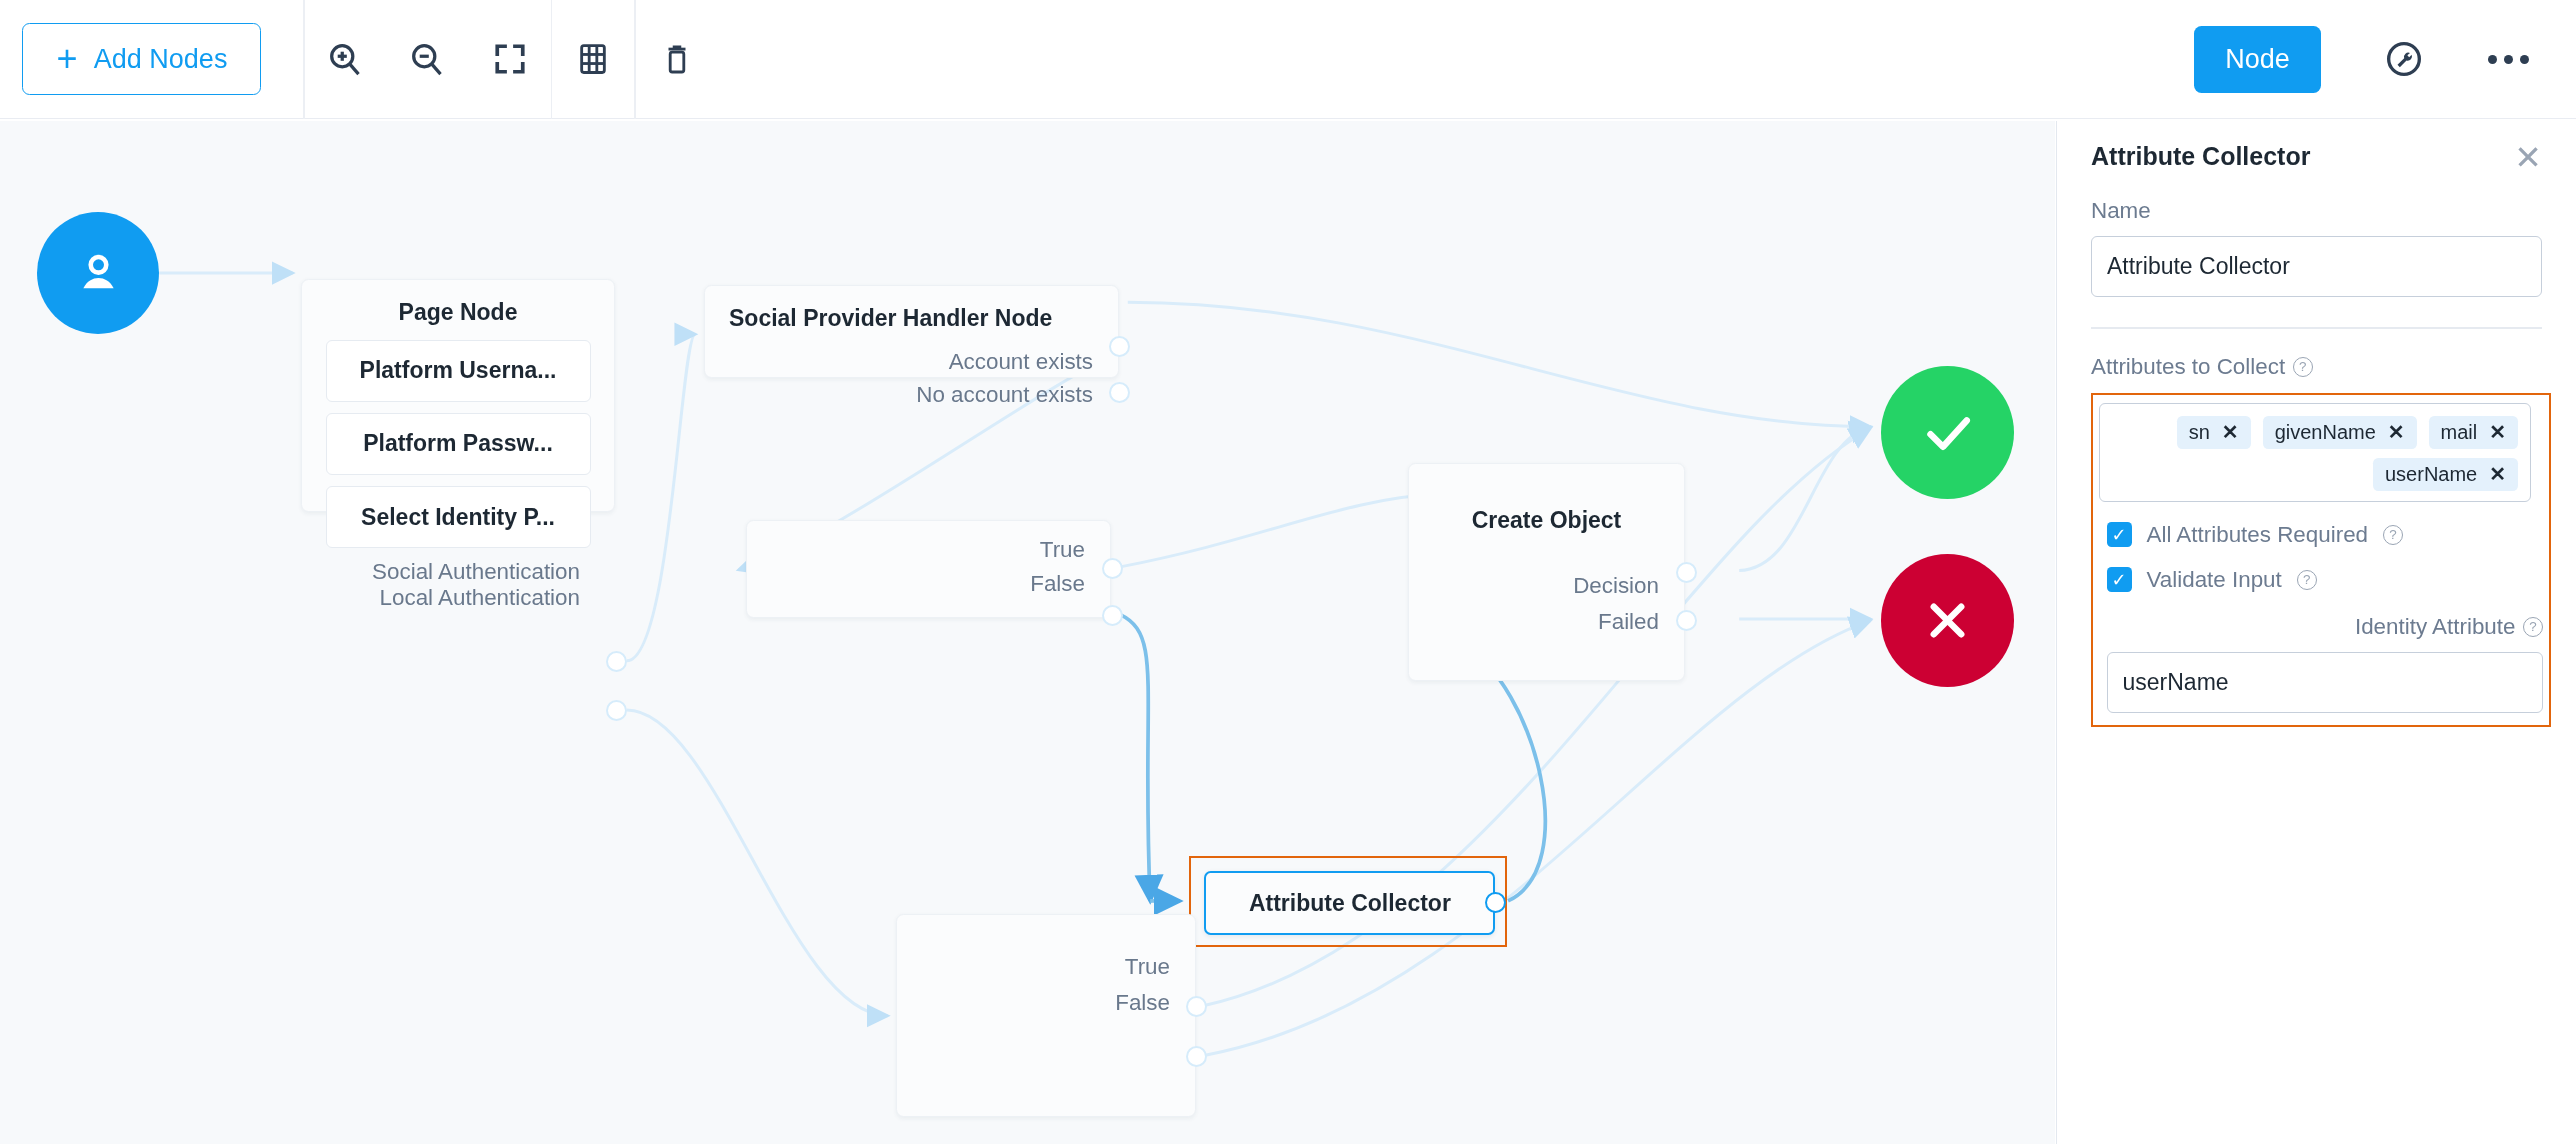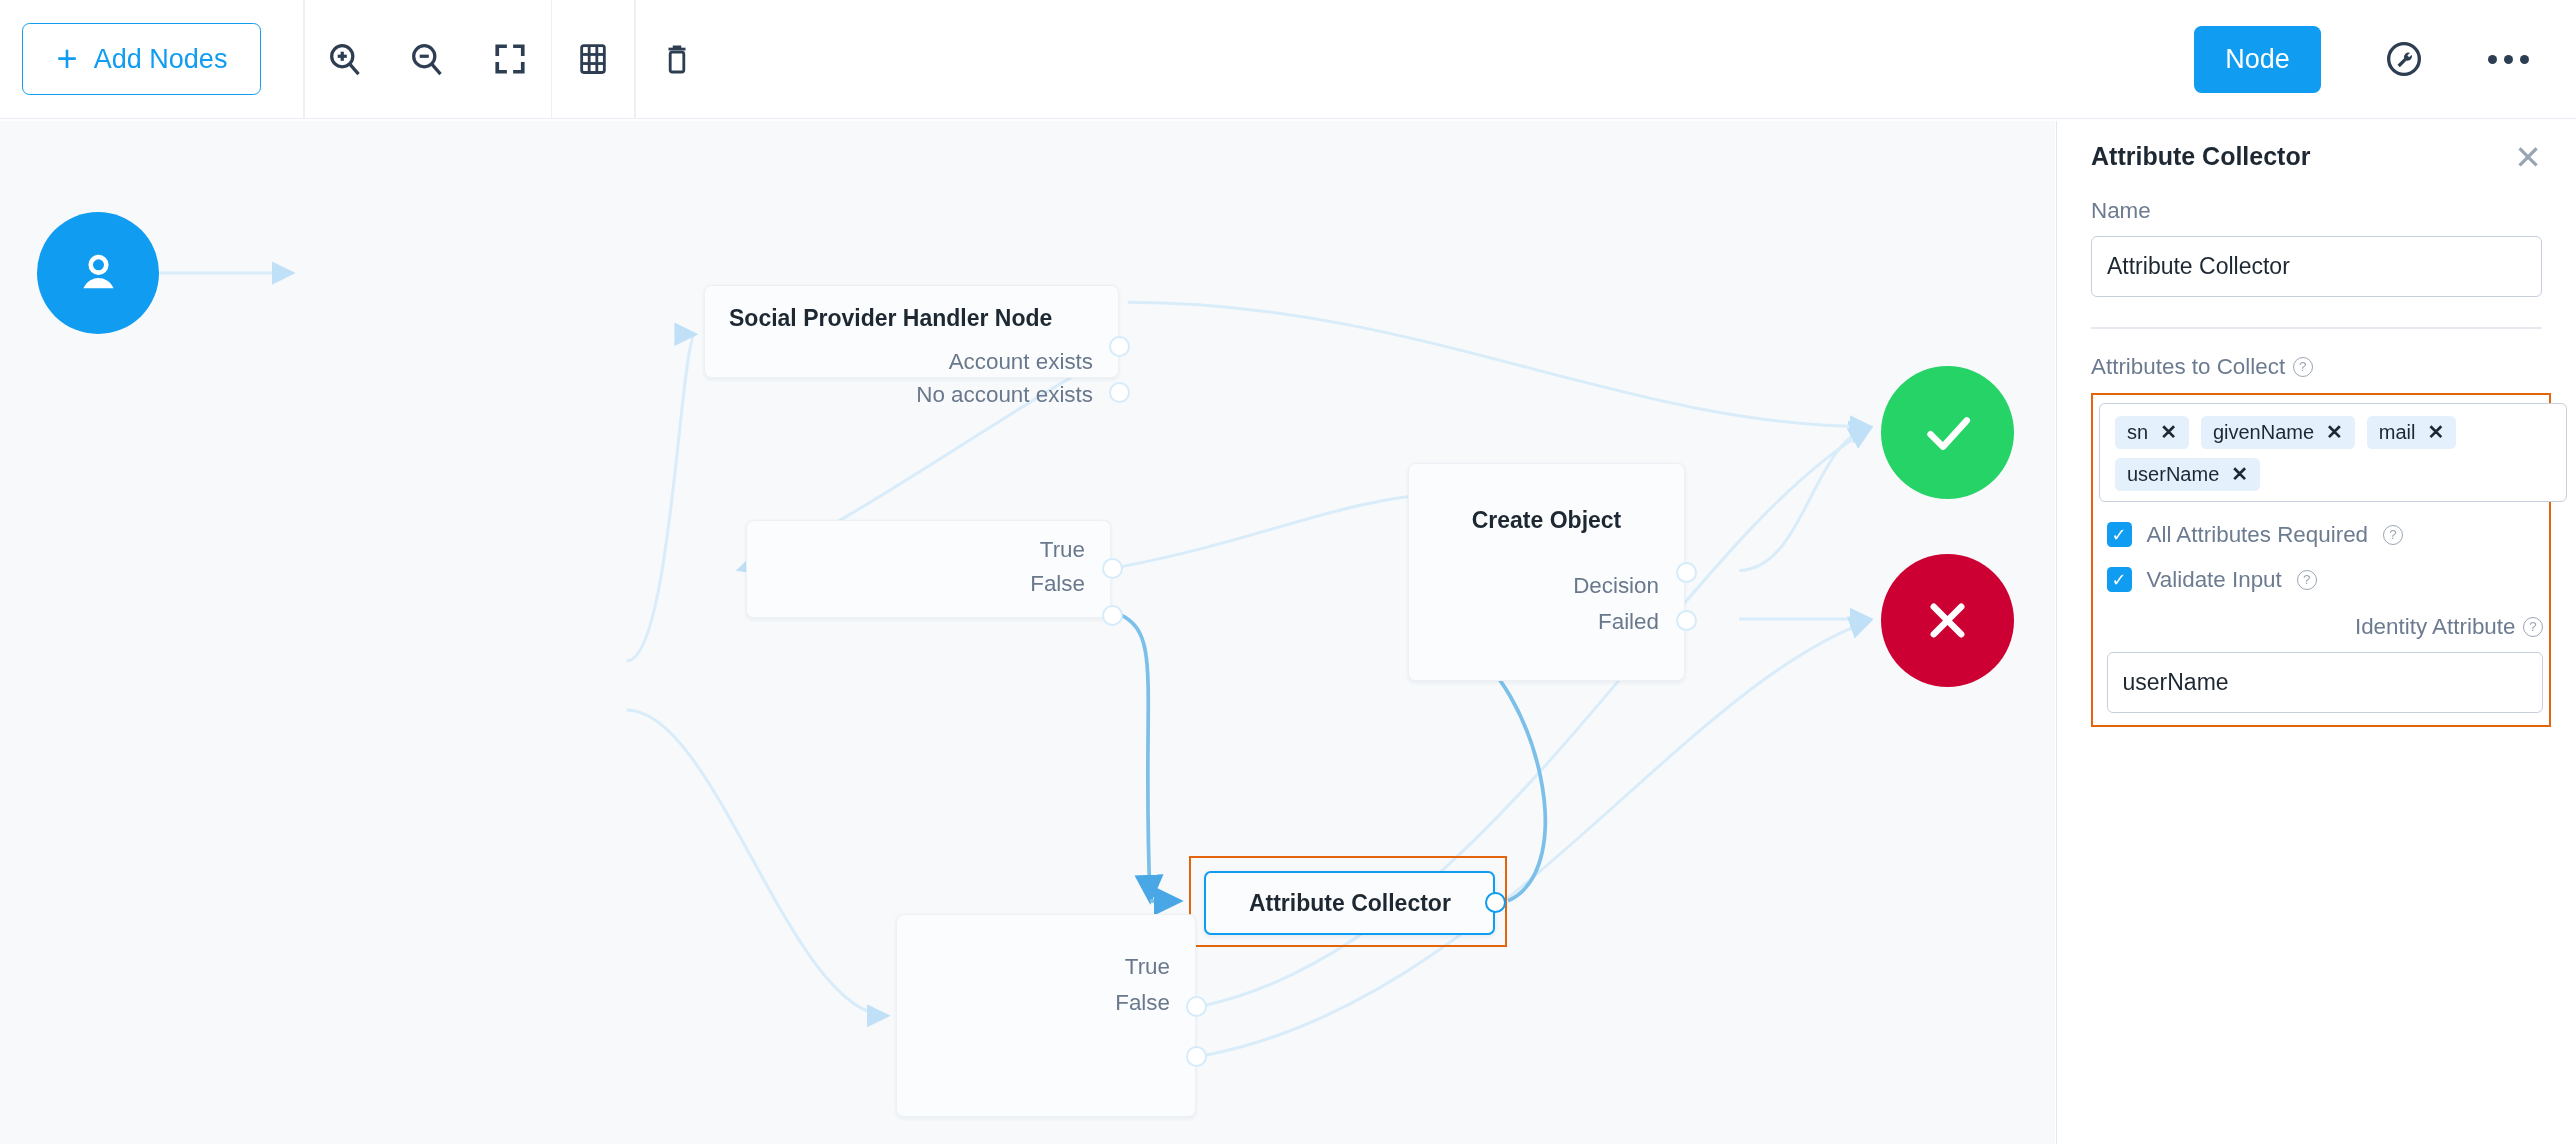--- a/index.html
+++ b/index.html
@@ -187,27 +187,28 @@
     font-family: "Liberation Sans", sans-serif;
   }
   .divider { margin-top: 30px; width: 451px; height: 1.5px; background: #e6eaf0; }
   #attrs-outline {
     margin-top: 13.4px;
     width: 460px;
     border: 2.2px solid #e2650c;
     padding: 7.5px 6px 12px 6px;
   }
   #chips-box {
-    width: 468px; min-height: 97px;
+    width: 432px; min-height: 97px;
     background: #ffffff;
     border: 1.5px solid #c6cfdb;
     border-radius: 6px;
     padding: 12px 12px 10.4px 15px;
     display: flex; flex-wrap: wrap; gap: 9px 12px;
     align-content: flex-start;
+    justify-content: flex-end;
   }
   .chip {
     background: #e4f1fc;
     border-radius: 5.2px;
     height: 33px;
     padding: 0 12px;
     display: flex; align-items: center; gap: 12px;
     font-size: 20px; color: #1d2833;
     cursor: pointer;
   }
@@ -358,20 +359,32 @@
     </g>
   </svg>
 
   <div id="start-node">
     <svg width="55" height="55" viewBox="0 0 24 24" fill="#ffffff">
       <circle cx="12" cy="8.2" r="3.4" fill="none" stroke="#ffffff" stroke-width="2"></circle>
       <path d="M5.4 18.4c1.6-3 4-4.4 6.6-4.4s5 1.4 6.6 4.4z"></path>
     </svg>
   </div>
 
+  <div class="node" id="page-node">
+    <div class="node-title">Page Node</div>
+    <div style="margin-top:13.4px">
+      <div class="subnode">Platform Userna...</div>
+      <div class="subnode">Platform Passw...</div>
+      <div class="subnode">Select Identity P...</div>
+    </div>
+    <div class="outcome">Social Authentication</div>
+    <div class="outcome">Local Authentication</div>
+    <div class="port" style="left:304px; top:371px;"></div>
+    <div class="port" style="left:304px; top:420px;"></div>
+  </div>
 
   <div class="node" id="social-node">
     <div class="node-title left">Social Provider Handler Node</div>
     <div class="outcome" style="margin-top:16.4px">Account exists</div>
     <div class="outcome" style="margin-top:7.5px">No account exists</div>
     <div class="port" style="left:404px; top:50px;"></div>
     <div class="port" style="left:404px; top:96px;"></div>
   </div>
 
   <div class="node" id="required-node">

